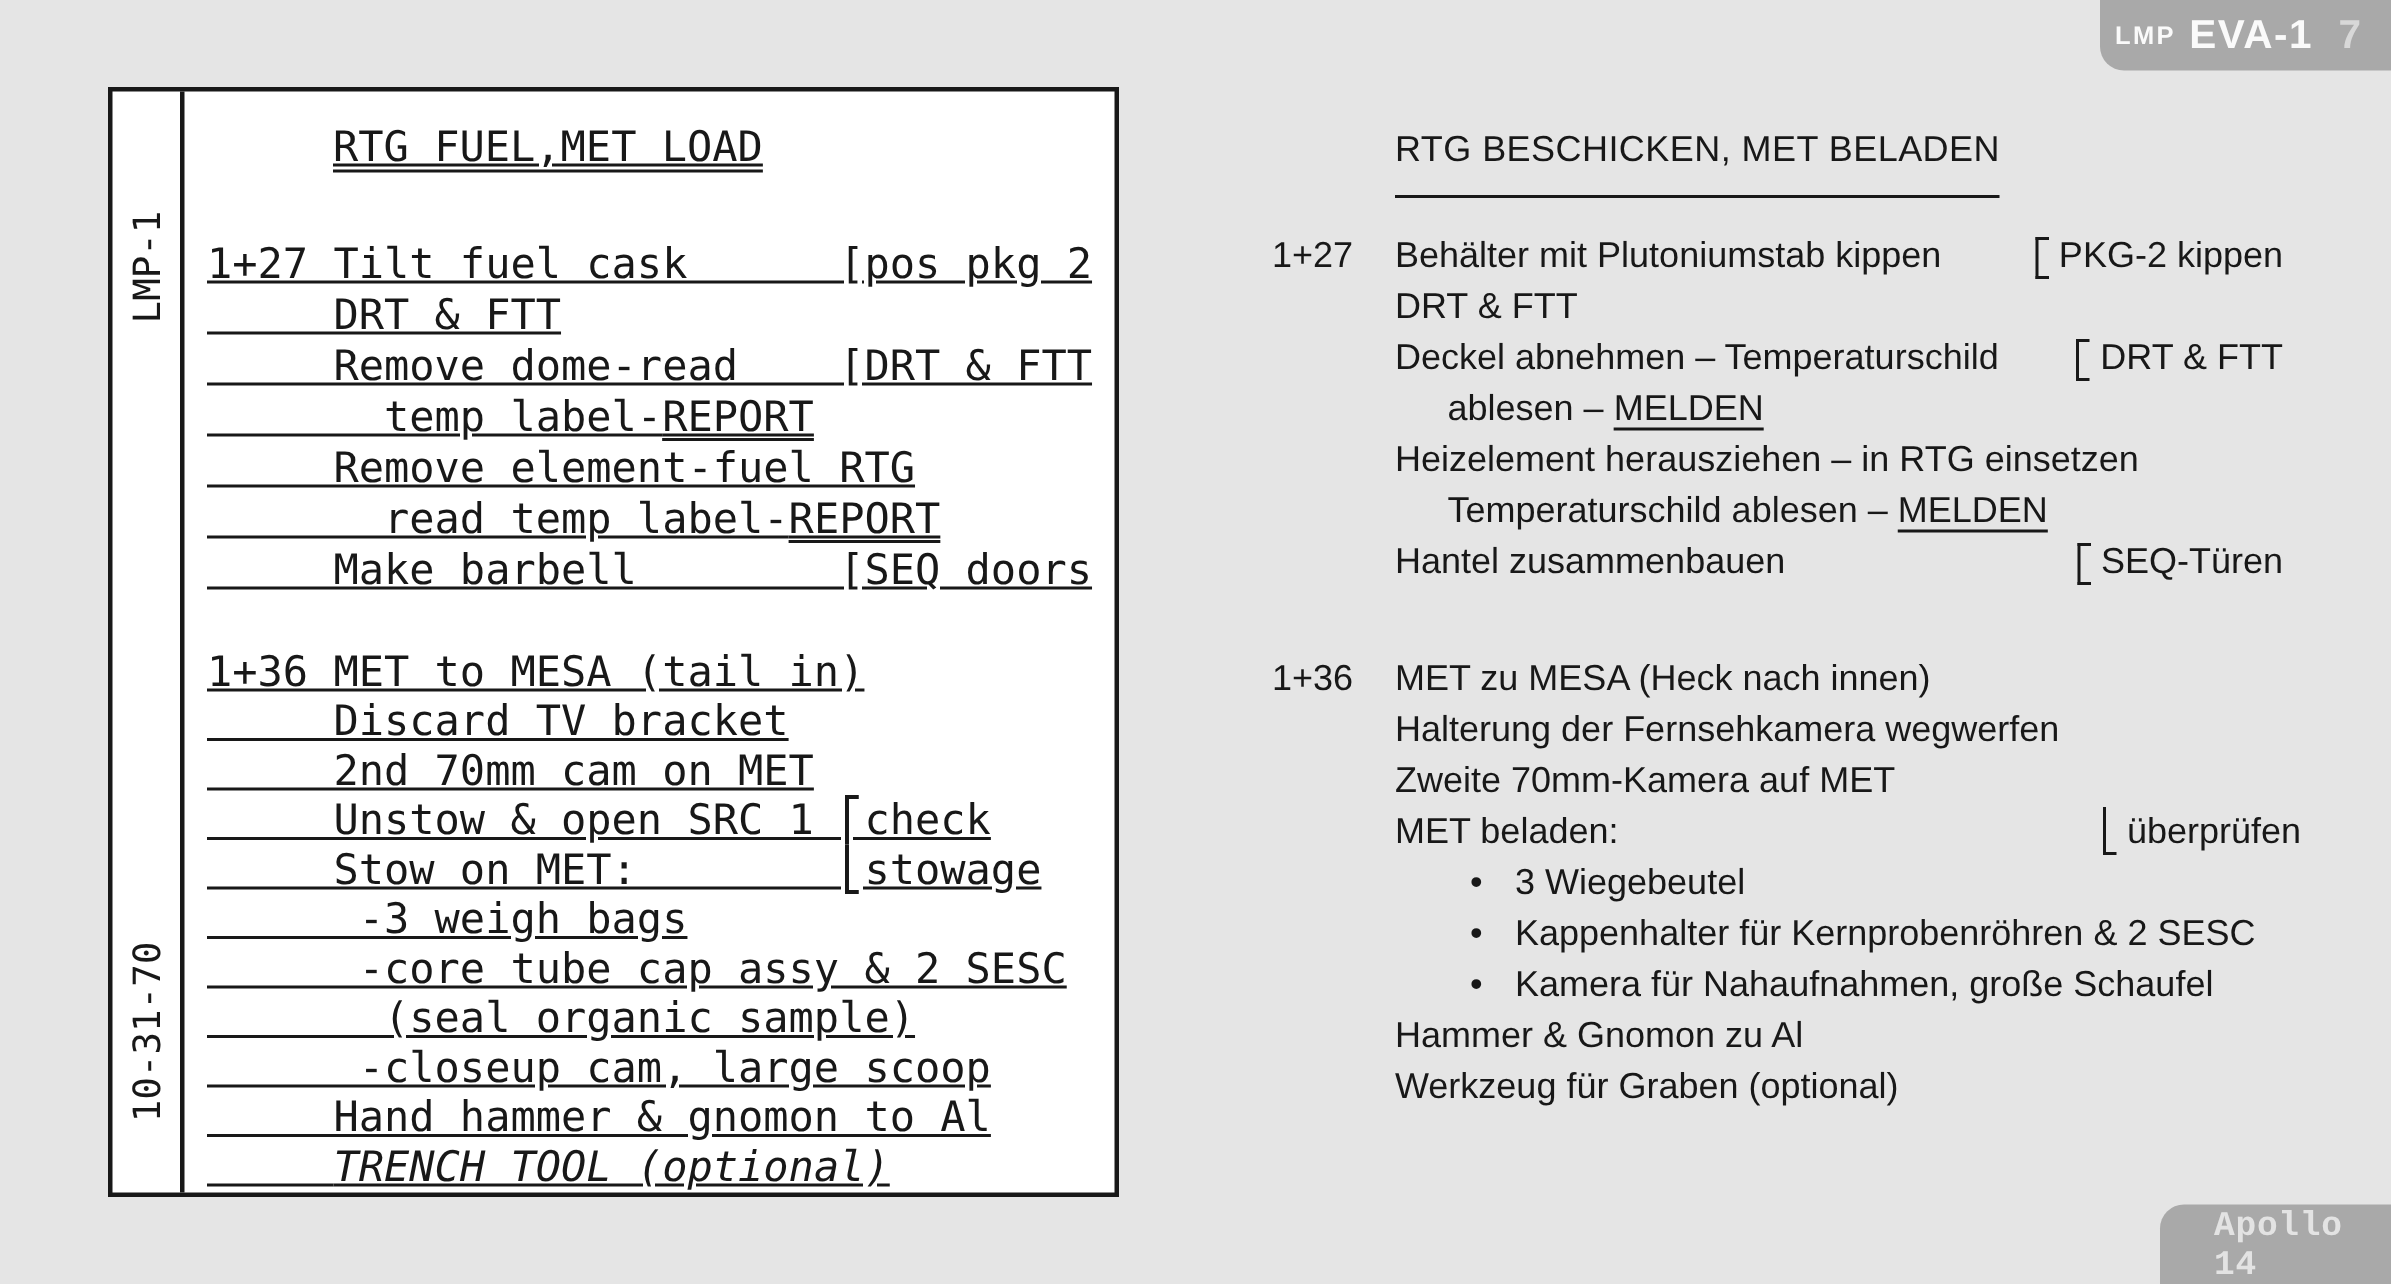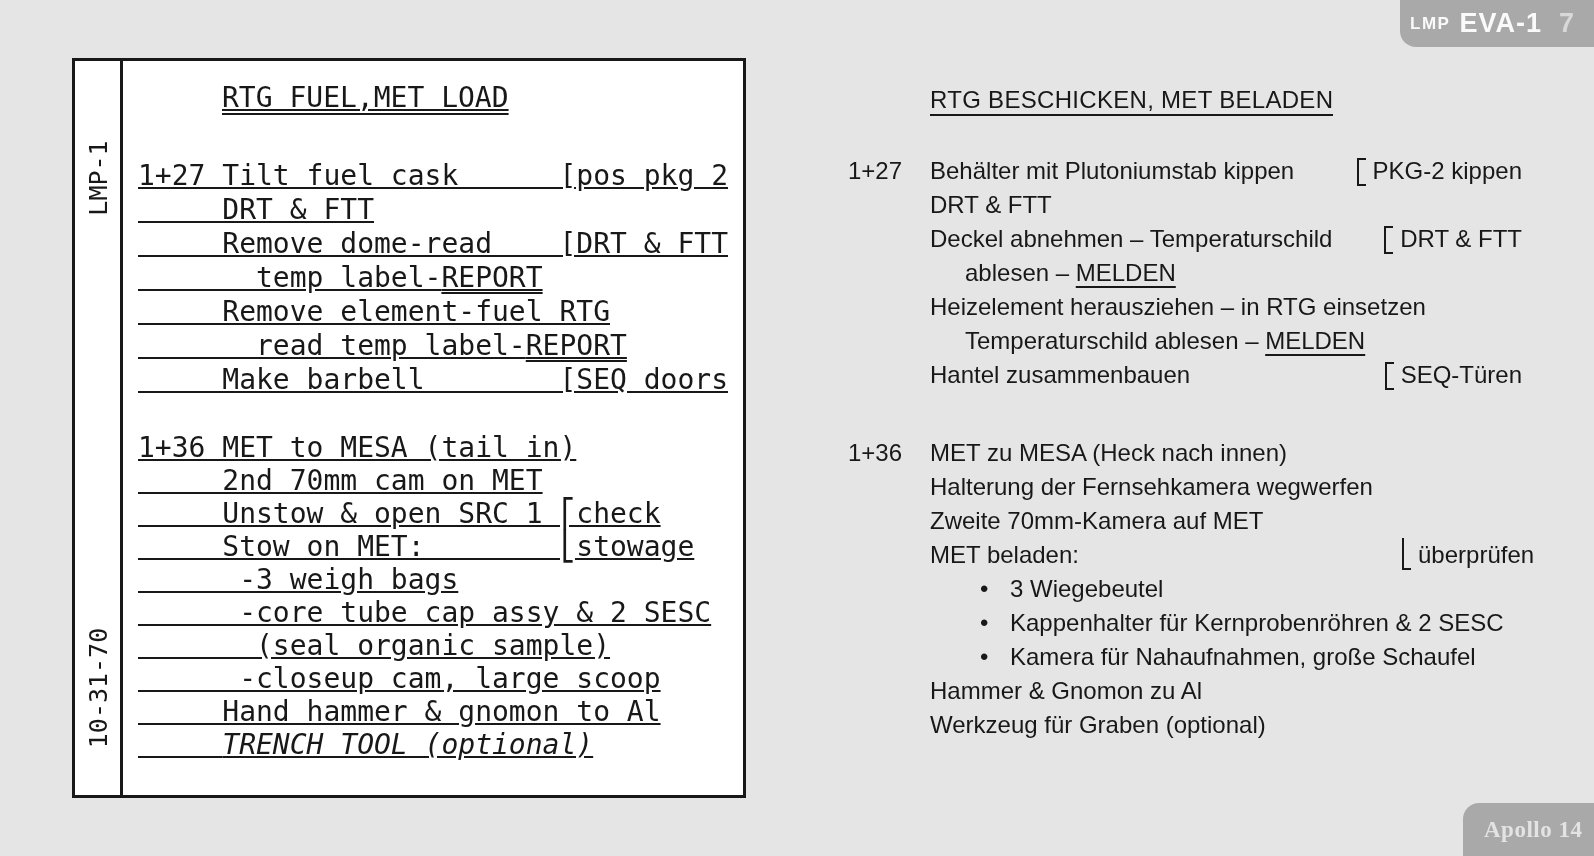--- a/index.html
+++ b/index.html
@@ -15,23 +15,23 @@
 
   
   .tab{position:absolute;top:0;right:0;width:194px;height:47px;background:var(--tab-bg);
        border-bottom-left-radius:16px;display:flex;align-items:center;justify-content:flex-end;
        padding-right:20px;box-sizing:border-box;font-family:"Liberation Sans",sans-serif;}
   .tab-lmp{font-size:17px;font-weight:bold;color:var(--tab-fg);letter-spacing:1.5px;margin-right:9px;}
   .tab-eva{font-size:27px;font-weight:bold;color:var(--tab-fg);letter-spacing:1px;}
   .tab-num{font-size:27px;font-weight:bold;color:var(--tab-num);margin-left:17px;}
 
   
-  .badge{position:absolute;bottom:0;right:0;width:131px;height:53px;background:var(--tab-bg);
+  .badge{position:absolute;bottom:0;right:0;width:154px;height:53px;background:var(--tab-bg);
          border-top-left-radius:16px;display:flex;align-items:center;box-sizing:border-box;
-         padding-left:21px;font-family:Liberation Serif, serif;}
+         padding-left:36px;font-family:Liberation Mono, monospace;}
   .badge span{font-size:23px;font-weight:bold;color:var(--badge-fg);letter-spacing:0.5px;}
 
   
   .lbox{position:absolute;left:72px;top:58px;width:674px;height:740px;border:3px solid var(--ink);
         box-sizing:border-box;background:#ffffff;}
   .strip{position:absolute;left:0;top:0;bottom:0;width:45px;border-right:3px solid var(--ink);}
   .vlabel{position:absolute;left:50%;transform:translate(-50%,-50%) rotate(-90deg);
           white-space:nowrap;font-family:"DejaVu Sans Mono",monospace;font-size:25px;color:var(--ink);}
   .vtop{top:117px;}
   .vbottom{top:627px;}
@@ -41,21 +41,21 @@
   .mtitletext{text-decoration:underline;text-underline-offset:6px;text-decoration-thickness:2px;}
   .msection{margin-top:44px;}
   .msection.m2{margin-top:34px;}
   .mline{white-space:pre;line-height:34px;height:34px;}
   .m2 .mline{line-height:33px;height:33px;}
 
   
   .gpanel{position:absolute;left:840px;top:0;width:686px;font-family:"Liberation Sans",sans-serif;
           font-size:24px;color:var(--ink);}
   .gtitle{margin:86px 0 0 90px;height:32px;}
-  .gtitletext{display:inline-block;border-bottom:2px solid var(--ink);padding-bottom:0;letter-spacing:0.3px;}
+  .gtitletext{display:inline-block;border-bottom:2px solid var(--ink);padding-bottom:16px;letter-spacing:0.3px;}
   .gsection{margin-top:37px;}
   .gsection.g2{margin-top:44px;}
   .grow{position:relative;height:34px;}
   .gtime{position:absolute;left:8px;top:2px;}
   .gtxt{position:absolute;left:90px;top:2px;white-space:pre;}
   .gtxt.ind1{left:125px;}
   .gtxt.ind2{left:170px;}
   .gtxt.btxt{left:170px;}
   .gbullet{position:absolute;left:140px;top:2px;}
   .gannot{position:absolute;right:4px;top:0;display:flex;gap:7px;align-items:flex-start;padding-left:12px;}
@@ -94,20 +94,21 @@
             <div class="mline"><span>1+27 Tilt fuel cask      [pos pkg 2</span></div>
             <div class="mline"><span>     DRT &amp; FTT</span></div>
             <div class="mline"><span>     Remove dome-read    [DRT &amp; FTT</span></div>
             <div class="mline"><span>       temp label-</span><span class="u ">REPORT</span></div>
             <div class="mline"><span>     Remove element-fuel RTG</span></div>
             <div class="mline"><span>       read temp label-</span><span class="u ">REPORT</span></div>
             <div class="mline"><span>     Make barbell        [SEQ doors</span></div>
           </div>
           <div class="msection m2">
             <div class="mline"><span>1+36 MET to MESA (tail in)</span></div>
+            <div class="mline"><span>     Discard TV bracket</span></div>
             <div class="mline"><span>     2nd 70mm cam on MET</span></div>
             <div class="mline"><span>     Unstow &amp; open SRC 1 ⎡check</span></div>
             <div class="mline"><span>     Stow on MET:        ⎣stowage</span></div>
             <div class="mline"><span>      -3 weigh bags</span></div>
             <div class="mline"><span>      -core tube cap assy &amp; 2 SESC</span></div>
             <div class="mline"><span>       (seal organic sample)</span></div>
             <div class="mline"><span>      -closeup cam, large scoop</span></div>
             <div class="mline"><span>     Hand hammer &amp; gnomon to Al</span></div>
             <div class="mline"><span>     </span><span class="i">TRENCH TOOL (optional)</span></div>
           </div>

